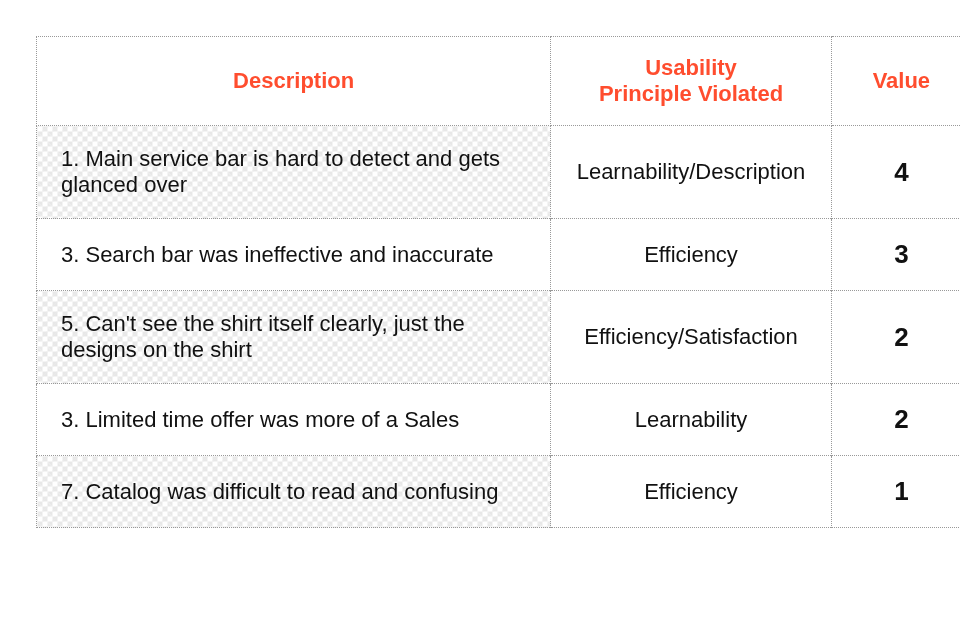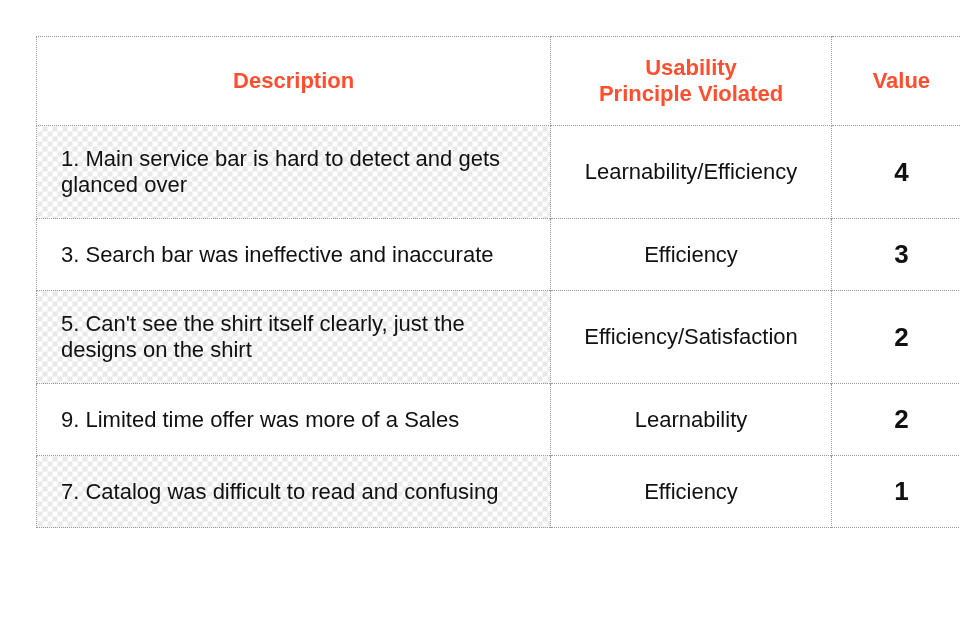--- a/index.html
+++ b/index.html
@@ -101,35 +101,35 @@
           Usability<br>Principle Violated
         </th>
         <th class="col-value">
           <span>Value</span>
         </th>
       </tr>
     </thead>
     <tbody id="table-body">
     <tr>
           <td>1. Main service bar is hard to detect and gets glanced over</td>
-          <td>Learnability/Efficiency</td>
+          <td>Learnability/Description</td>
           <td>4</td>
         </tr>
         <tr>
           <td>3. Search bar was ineffective and inaccurate</td>
           <td>Efficiency</td>
           <td>3</td>
         </tr>
         <tr>
           <td>5. Can't see the shirt itself clearly, just the designs on the shirt</td>
           <td>Efficiency/Satisfaction</td>
           <td>2</td>
         </tr>
         <tr>
-          <td>9. Limited time offer was more of a Sales</td>
+          <td>3. Limited time offer was more of a Sales</td>
           <td>Learnability</td>
           <td>2</td>
         </tr>
         <tr>
           <td>7. Catalog was difficult to read and confusing</td>
           <td>Efficiency</td>
           <td>1</td>
         </tr>
       </tbody>
   </table>

